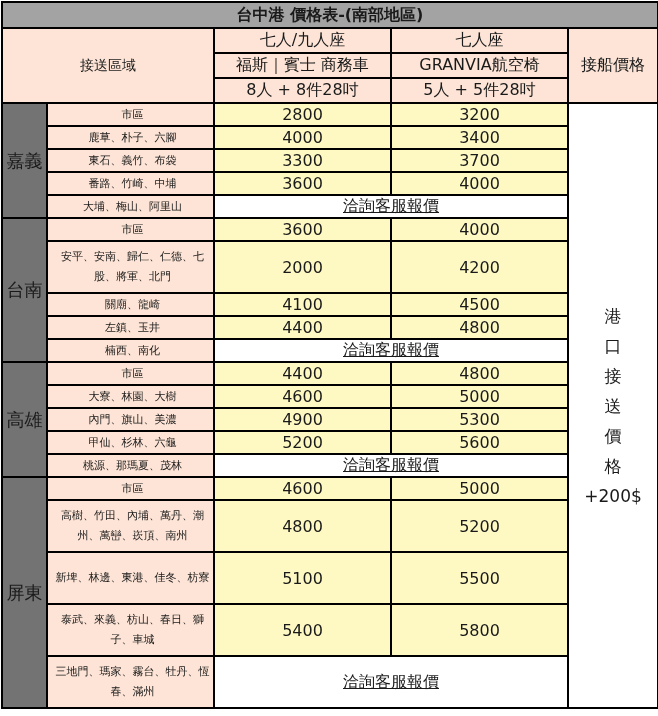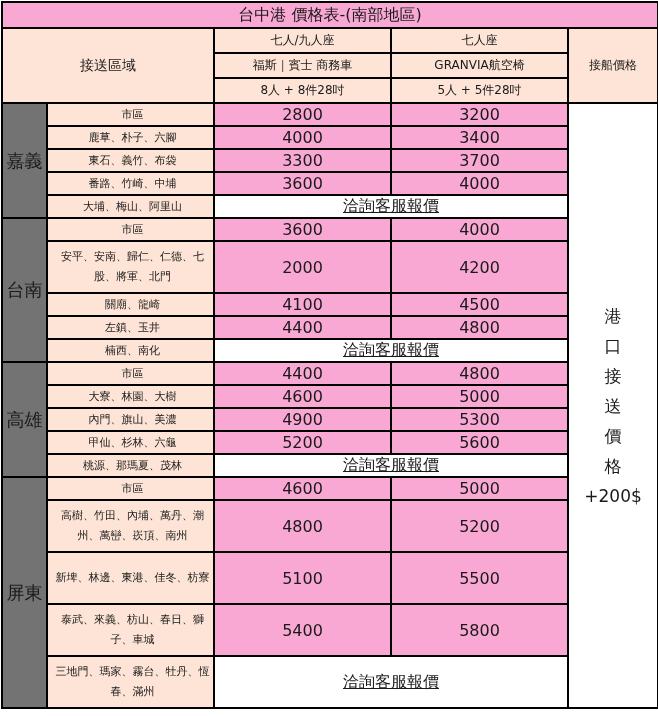--- a/index.html
+++ b/index.html
@@ -12,25 +12,25 @@
     color:#1a1a1a;
   }
   table.price td {
     border:2px solid #000;
     padding:0;
     text-align:center;
     vertical-align:middle;
     overflow:hidden;
     white-space:nowrap;
   }
-  .title { background:#f9a8d4; font-weight:normal; font-size:16px; height:24px; }
-  .hdr { background:#fde4d6; font-size:12px; height:23px; }
+  .title { background:#a3a3a3; font-weight:bold; font-size:16px; height:24px; }
+  .hdr { background:#fde4d6; font-size:16px; height:23px; }
   .region { background:#737373; font-size:18px; }
   .area { background:#fde4d6; font-size:11px; text-align:center; padding-left:4px !important; line-height:20px; white-space:normal !important; }
-  .price-cell { background:#f9a8d4; font-size:16px; }
+  .price-cell { background:#fef9c3; font-size:16px; }
   .note { background:#fff; font-size:16px;text-decoration:underline; }
   .port { background:#fff; font-size:17px; line-height:30px; white-space:normal !important; }
   .r1 { height:23px; }
   .r2 { height:52px; }
 </style>
 </head>
 <body>
 
 <table class="price">
   <colgroup>

